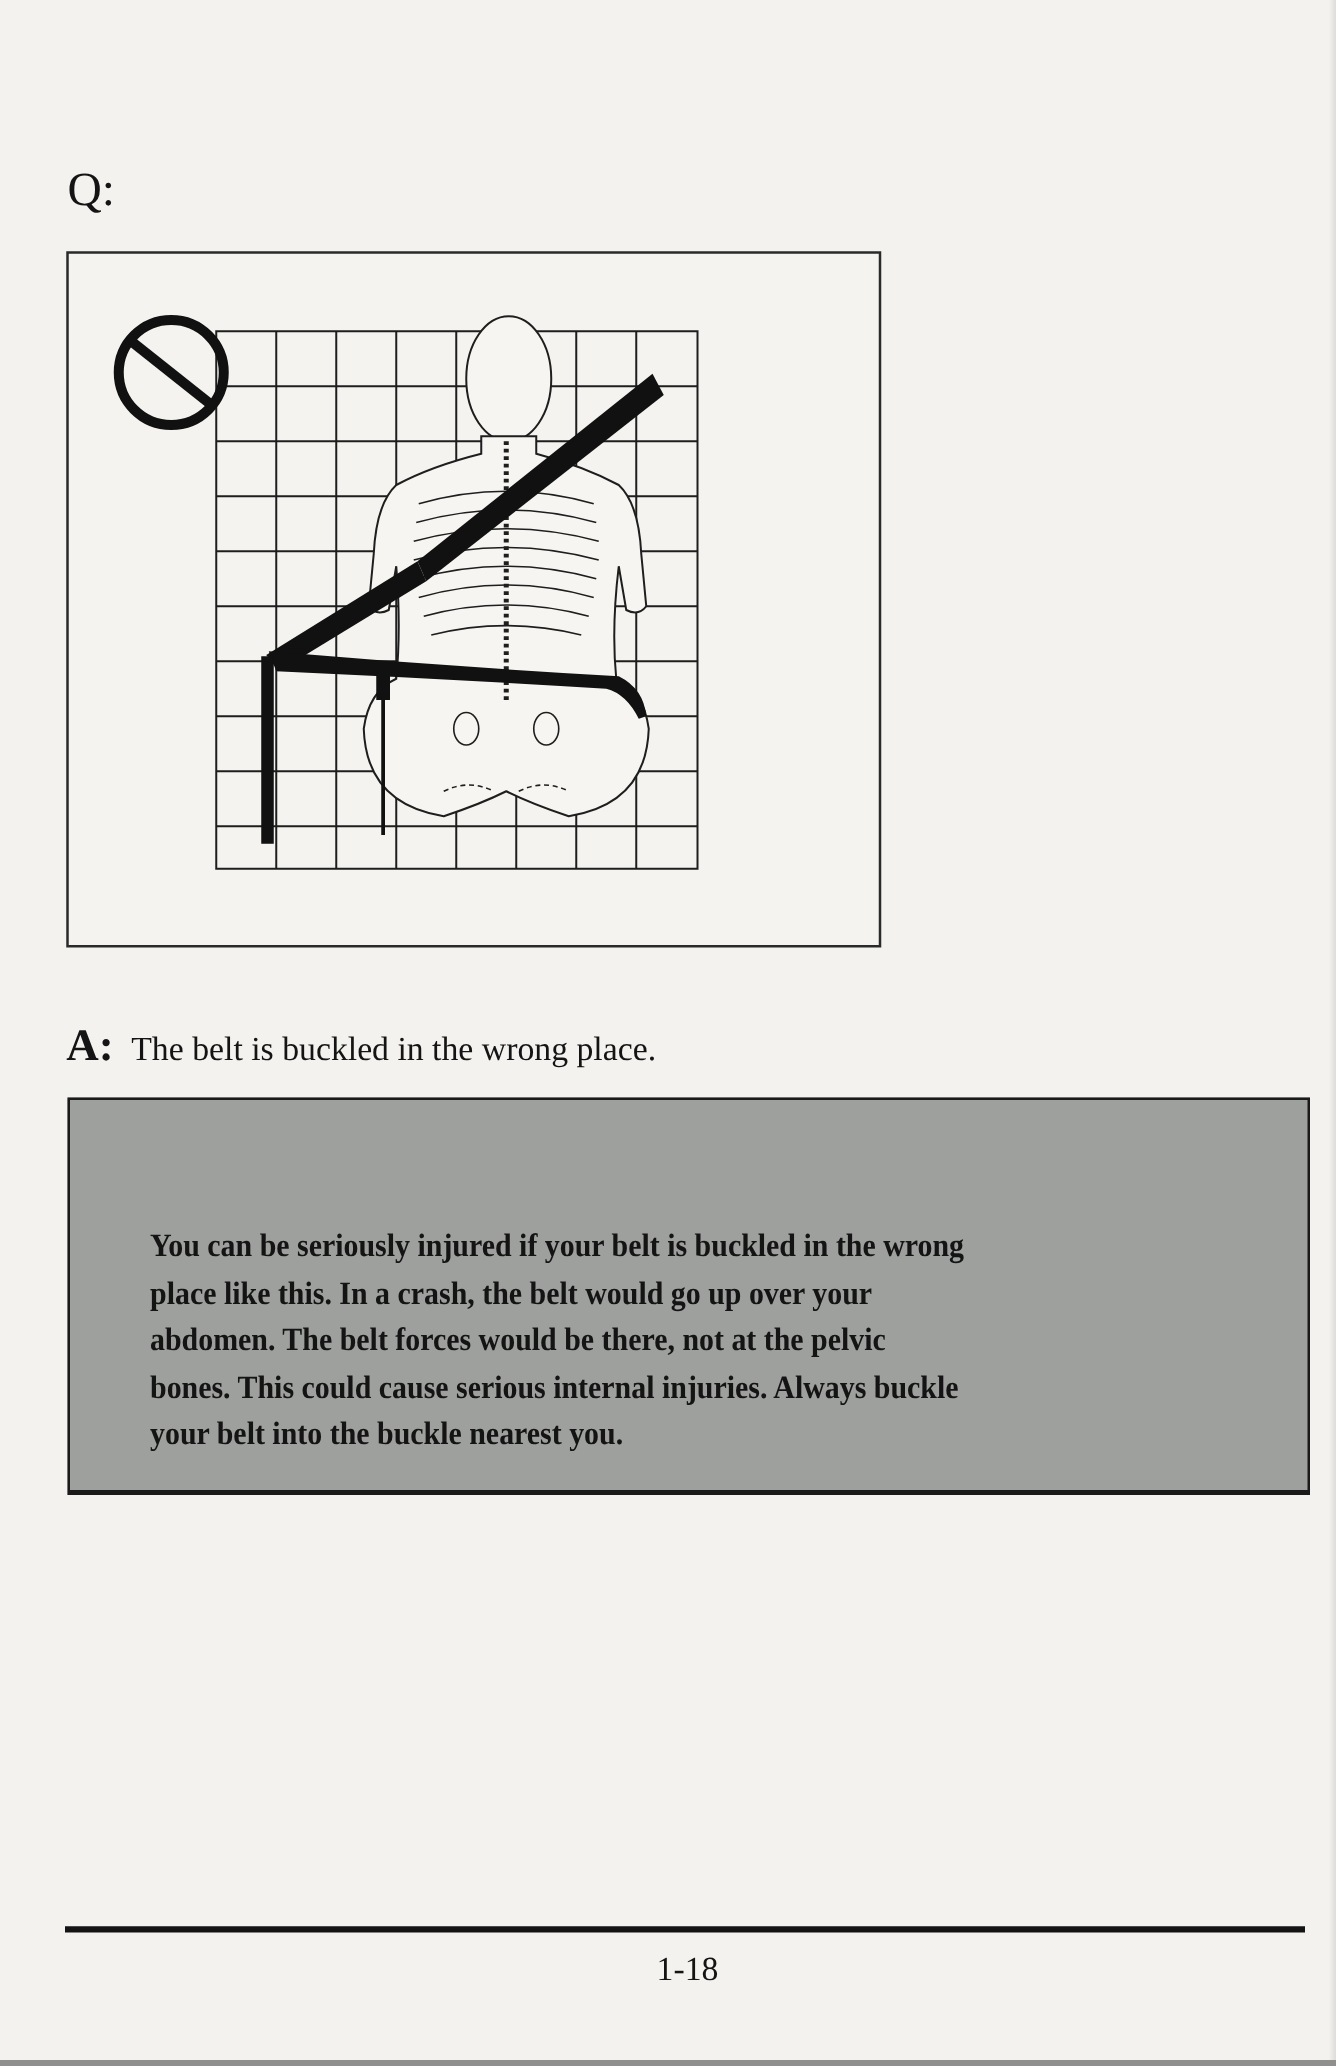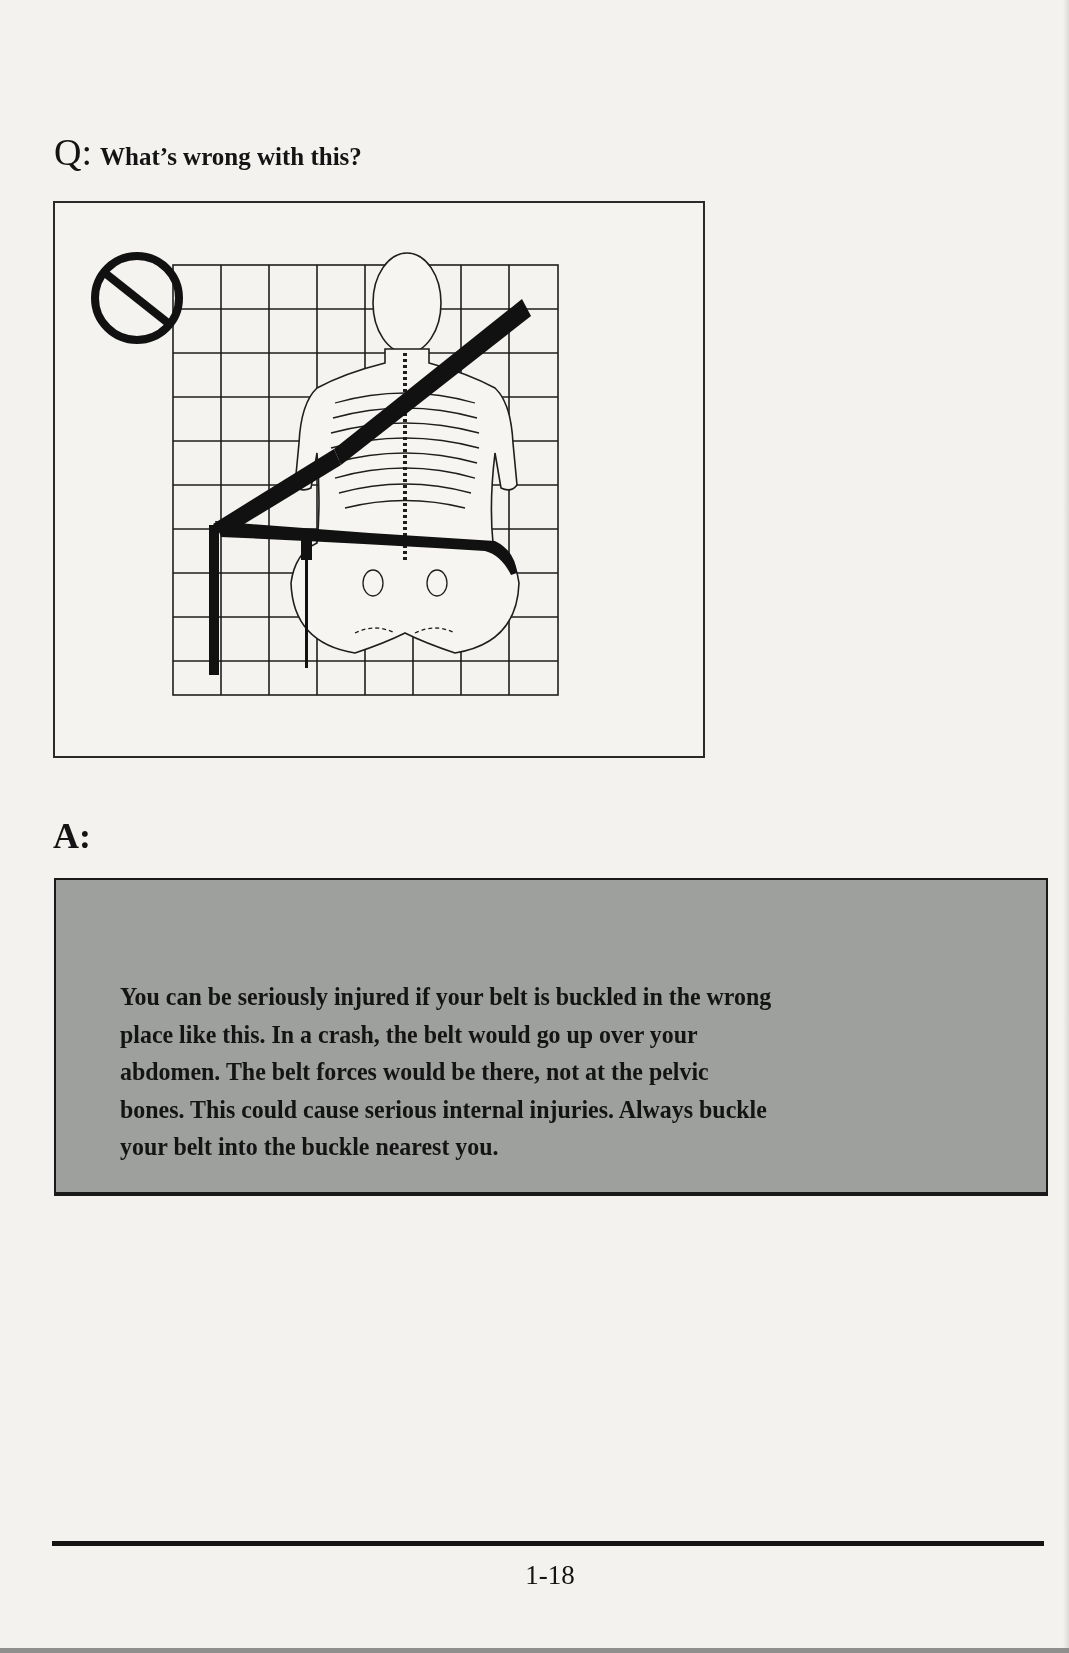--- a/index.html
+++ b/index.html
@@ -73,21 +73,20 @@
   .bottom-edge {
     position: absolute; left: 0; bottom: 0; width: 1069px; height: 5px;
     background: #8f908e;
   }
 </style>
 </head>
 <body>
 
 <div class="question">
   <span class="q-label">Q:</span>
-  <span class="q-text">What’s wrong with this?</span>
 </div>
 
 <div class="figure">
   <svg width="648" height="553" viewBox="0 0 648 553" xmlns="http://www.w3.org/2000/svg">
 
     <g stroke="#1e1e1e" stroke-width="1.6" fill="none">
       <rect x="118" y="62" width="385" height="430"></rect>
       <line x1="166" y1="62" x2="166" y2="492"></line>
       <line x1="214" y1="62" x2="214" y2="492"></line>
       <line x1="262" y1="62" x2="262" y2="492"></line>
@@ -141,20 +140,21 @@
 
     <g stroke="#111" stroke-width="8" fill="none">
       <circle cx="82" cy="95" r="42"></circle>
       <line x1="50" y1="70" x2="113" y2="120"></line>
     </g>
   </svg>
 </div>
 
 <div class="answer">
   <span class="a-label">A:</span>
+  <span class="a-text">The belt is buckled in the wrong place.</span>
 </div>
 
 <div class="caution">
   <div class="caution-body">You can be seriously injured if your belt is buckled in the wrong
 place like this. In a crash, the belt would go up over your
 abdomen. The belt forces would be there, not at the pelvic
 bones. This could cause serious internal injuries. Always buckle
 your belt into the buckle nearest you.</div>
 </div>
 

